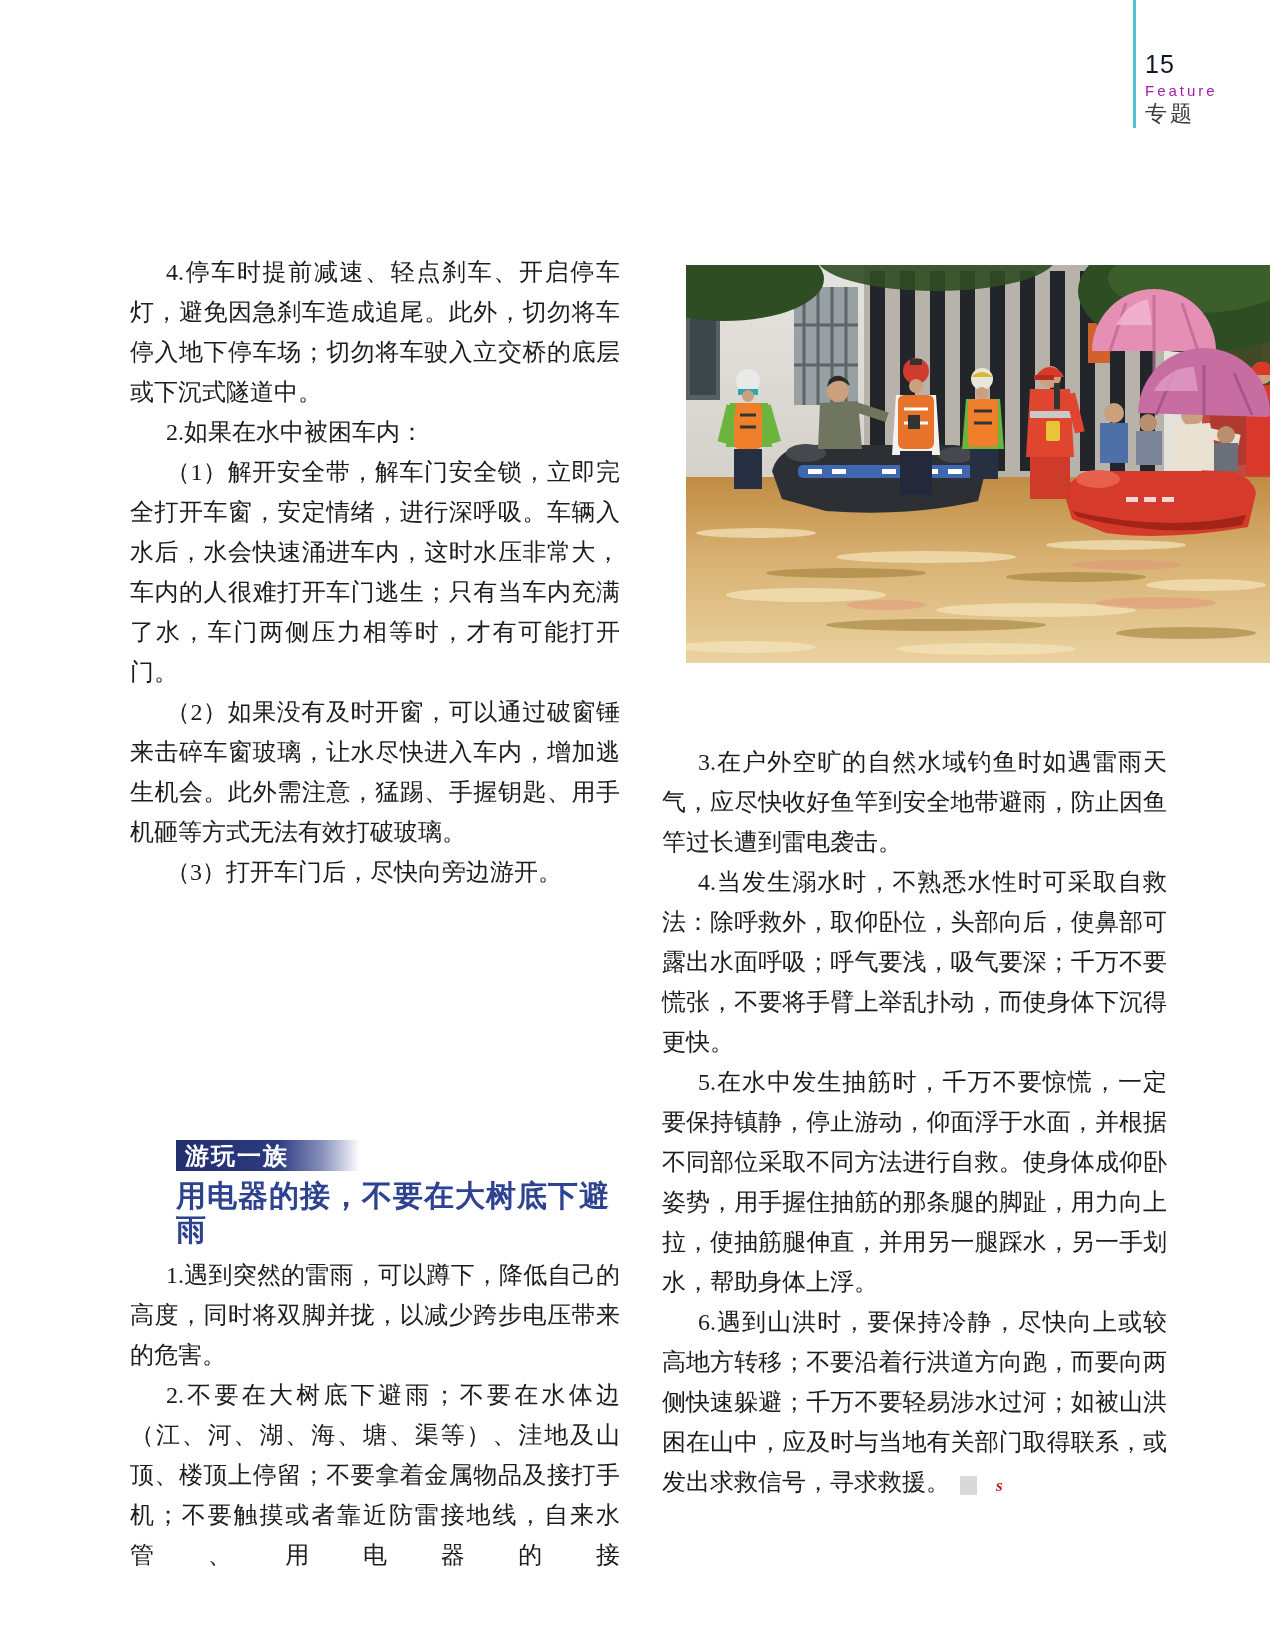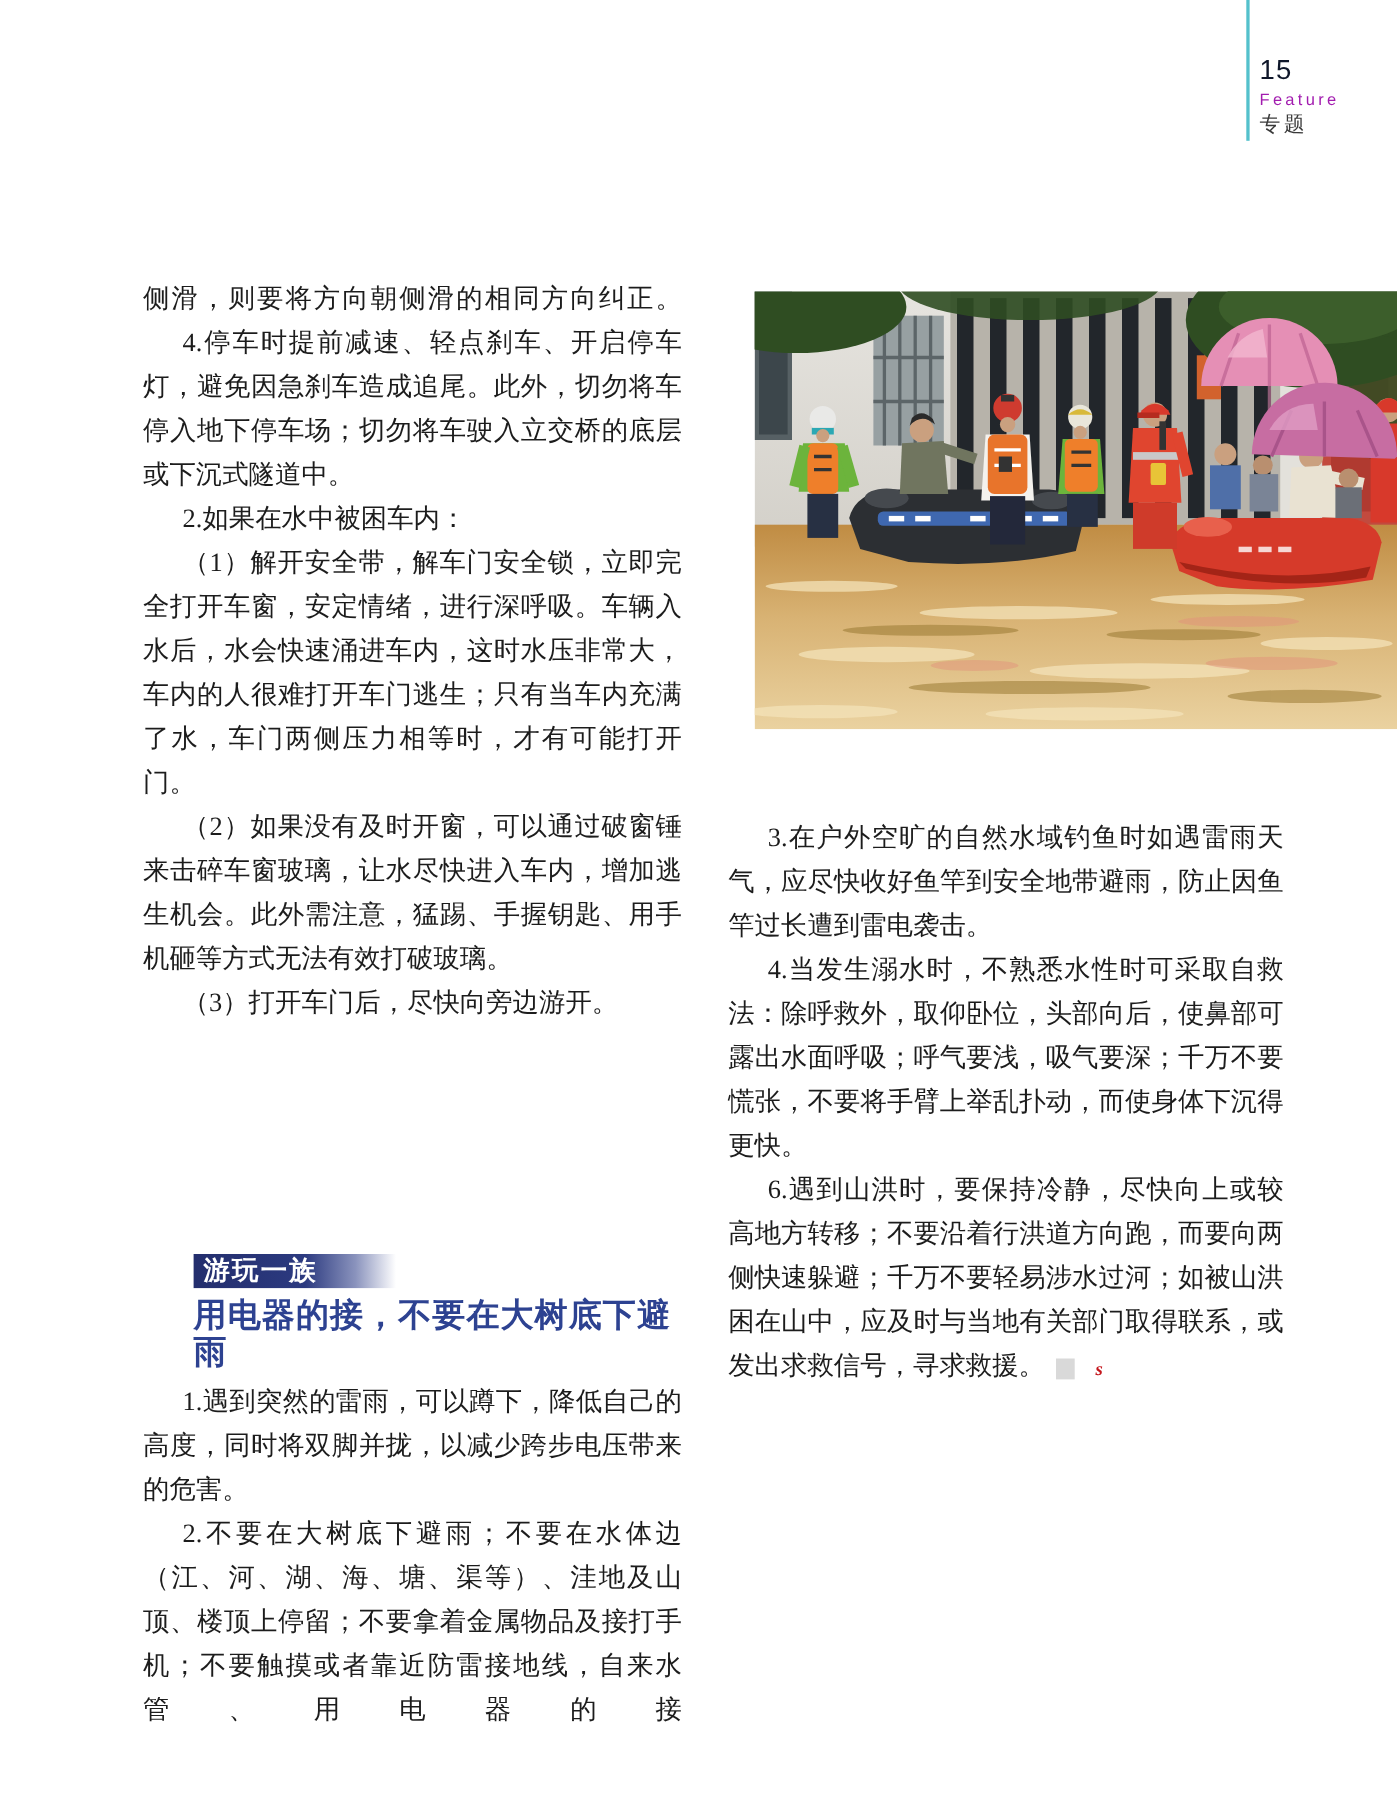--- a/index.html
+++ b/index.html
@@ -4,21 +4,21 @@
 <style>
   html,body{margin:0;padding:0;background:#ffffff;}
   #page{position:relative;width:1270px;height:1642px;background:#ffffff;overflow:hidden;
         font-family:"Liberation Serif","DejaVu Serif",serif;color:#1c1c1c;}
 
   
   .folio-line{position:absolute;left:1133px;top:0;width:3px;height:128px;background:#54c1cc;}
   .folio{position:absolute;left:1145px;top:50px;font-family:"Liberation Sans","DejaVu Sans",sans-serif;}
   .folio .num{font-size:25px;font-weight:400;color:#0f172a;letter-spacing:1px;line-height:28px;}
   .folio .feat{font-size:15px;color:#a21caf;letter-spacing:3px;line-height:20px;margin-top:3px;}
-  .folio .zh{font-size:19px;color:#3a3a3a;letter-spacing:3px;line-height:24px;margin-top:1px;}
+  .folio .zh{font-size:22px;color:#3a3a3a;letter-spacing:3px;line-height:24px;margin-top:1px;}
 
   
   .col{position:absolute;font-size:24px;line-height:40px;text-align:justify;}
   .col p{margin:0;}
   .col p.ind{text-indent:1.5em;}
   .col p.cont{text-align-last:justify;}
   #leftTop{left:130px;top:252px;width:490px;}
   #leftBottom{left:130px;top:1255px;width:490px;}
   #rightCol{left:662px;top:742px;width:505px;}
 
@@ -243,39 +243,39 @@
             <line x1="518" y1="100" x2="518" y2="150"></line>
             <line x1="488" y1="108" x2="470" y2="150"></line>
             <line x1="548" y1="108" x2="566" y2="150"></line>
           </g>
         <path d="M468 126 A44 44 0 0 1 508 102 L512 126 Z" fill="#e09cc4" opacity="0.8"></path>
       </g>
     </svg>
   </div>
 
   <div class="col" id="leftTop">
-    <p class="cont">侧滑，则要将方向朝侧滑的相同方向纠正。</p>
     <p class="ind">4.停车时提前减速、轻点刹车、开启停车灯，避免因急刹车造成追尾。此外，切勿将车停入地下停车场；切勿将车驶入立交桥的底层或下沉式隧道中。</p>
     <p class="ind">2.如果在水中被困车内：</p>
     <p class="ind">（1）解开安全带，解车门安全锁，立即完全打开车窗，安定情绪，进行深呼吸。车辆入水后，水会快速涌进车内，这时水压非常大，车内的人很难打开车门逃生；只有当车内充满了水，车门两侧压力相等时，才有可能打开门。</p>
     <p class="ind">（2）如果没有及时开窗，可以通过破窗锤来击碎车窗玻璃，让水尽快进入车内，增加逃生机会。此外需注意，猛踢、手握钥匙、用手机砸等方式无法有效打破玻璃。</p>
     <p class="ind">（3）打开车门后，尽快向旁边游开。</p>
   </div>
 
   <div id="sectionBlock">
     <div class="sec-bar">游玩一族</div>
     <div class="sec-title">用电器的接，不要在大树底下避雨</div>
   </div>
 
   <div class="col" id="leftBottom">
     <p class="ind">1.遇到突然的雷雨，可以蹲下，降低自己的高度，同时将双脚并拢，以减少跨步电压带来的危害。</p>
     <p class="ind cont">2.不要在大树底下避雨；不要在水体边（江、河、湖、海、塘、渠等）、洼地及山顶、楼顶上停留；不要拿着金属物品及接打手机；不要触摸或者靠近防雷接地线，自来水管、用电器的接</p>
   </div>
 
   <div class="col" id="rightCol">
     <p class="ind">3.在户外空旷的自然水域钓鱼时如遇雷雨天气，应尽快收好鱼竿到安全地带避雨，防止因鱼竿过长遭到雷电袭击。</p>
     <p class="ind">4.当发生溺水时，不熟悉水性时可采取自救法：除呼救外，取仰卧位，头部向后，使鼻部可露出水面呼吸；呼气要浅，吸气要深；千万不要慌张，不要将手臂上举乱扑动，而使身体下沉得更快。</p>
+    <p class="ind">5.在水中发生抽筋时，千万不要惊慌，一定要保持镇静，停止游动，仰面浮于水面，并根据不同部位采取不同方法进行自救。使身体成仰卧姿势，用手握住抽筋的那条腿的脚趾，用力向上拉，使抽筋腿伸直，并用另一腿踩水，另一手划水，帮助身体上浮。</p>
     <p class="ind">
       <span>6.遇到山洪时，要保持冷静，尽快向上或较高地方转移；不要沿着行洪道方向跑，而要向两侧快速躲避；千万不要轻易涉水过河；如被山洪困在山中，应及时与当地有关部门取得联系，或发出求救信号，寻求救援。</span><span class="endmark">s</span>
     </p>
   </div>
 
 </div>
 
 </body></html>

